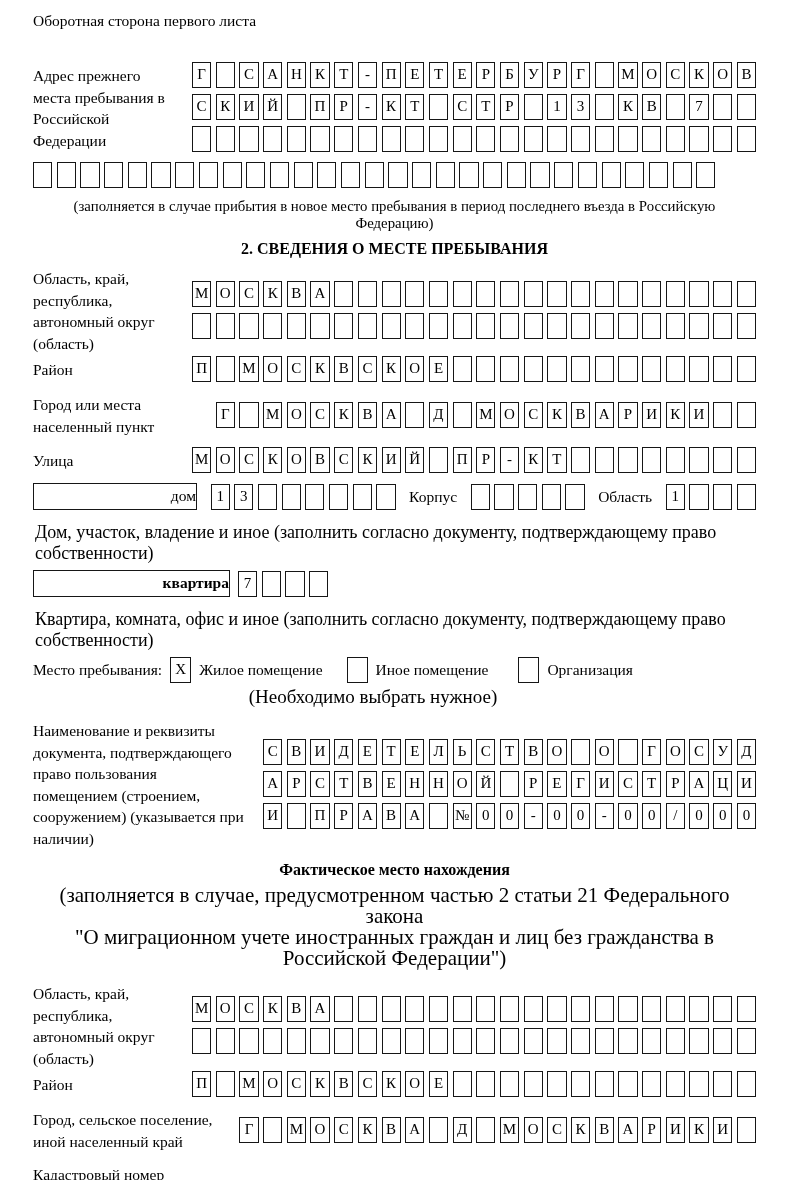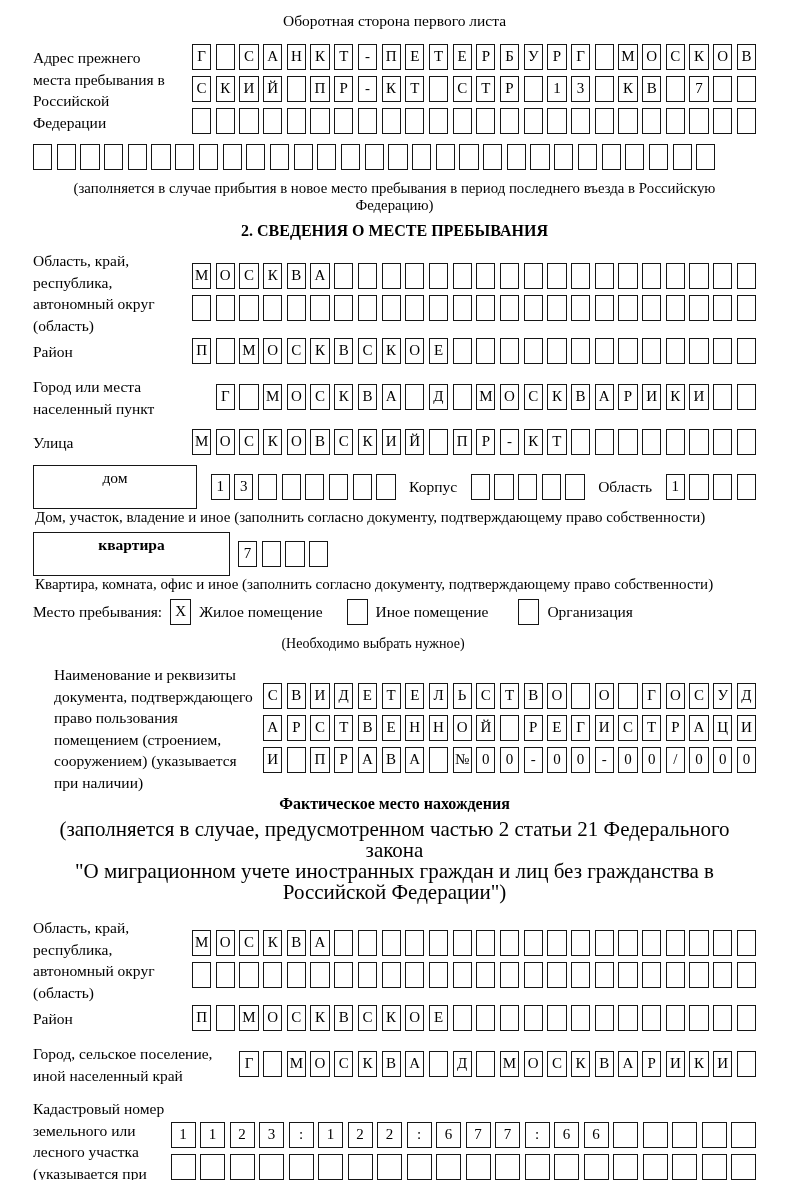--- a/index.html
+++ b/index.html
@@ -1,27 +1,27 @@
 <!DOCTYPE html>
 <html><head>
 <meta charset="utf-8">
 <style>
   html,body{margin:0;padding:0;background:#fff;}
   body{width:800px;height:1180px;color:#000;font-family:"Liberation Serif",serif;font-size:15.5px;overflow:hidden;}
   .page{padding:12px 44px 0 33px;width:723px;}
-  .corner-note{text-align:center;font-size:15.5px;margin-bottom:14px;}
+  .corner-note{text-align:left;font-size:15.5px;margin-bottom:32px;}
   .field{display:flex;align-items:center;}
   .field .flabel{line-height:21.5px;padding-top:2px;}
   .rows{display:flex;flex-direction:column;gap:6px;margin-left:auto;align-items:flex-end;}
   .boxrow{display:flex;gap:4.5px;justify-content:flex-end;}
   .cell{display:inline-block;box-sizing:border-box;width:19.2px;height:26px;border:1.7px solid #161616;
         text-align:center;font-size:15px;line-height:23px;background:#fff;}
   .cell.wide{width:25px;}
-  .widebox{box-sizing:border-box;border:1.7px solid #161616;height:44px;text-align:center;line-height:24px;font-size:15.5px;}
-  .caption{font-size:15px;margin:0 0 6px 2px;}
+  .widebox{box-sizing:border-box;border:1.7px solid #161616;height:27px;text-align:right;line-height:24px;font-size:15.5px;}
+  .caption{font-size:18px;margin:12px 0 6px 2px;}
   .note-center{text-align:center;font-size:14.8px;}
   .sec-title{text-align:center;font-weight:bold;font-size:16px;margin:8px 0 6px 0;}
   .mt6{margin-top:10px;} .mt10{margin-top:10px;}
   .inline-row{display:flex;align-items:center;gap:8px;}
   .checkbox{width:21px;height:26px;flex:0 0 auto;}
   .stamp-wrap{width:420px;margin-left:auto;margin-right:-20px;margin-top:26px;}
   .stamp-box{box-sizing:border-box;width:362px;height:176px;border:2px solid #161616;margin:0 auto 6px auto;background:#fff;}
   .fact-note{ text-align:center;font-size:21px;line-height:21px;}
 </style>
 </head>
@@ -345,23 +345,23 @@
 
   <div class="inline-row">
     <span>Место пребывания:</span>
     <span class="cell checkbox">X</span>
     <span>Жилое помещение</span>
     <span class="cell checkbox" style="margin-left:16px;"></span>
     <span>Иное помещение</span>
     <span class="cell checkbox" style="margin-left:22px;"></span>
     <span>Организация</span>
   </div>
-  <div style="width:320px;margin-left:180px;text-align:center;font-size:14px;margin-top:11px;">(Необходимо выбрать нужное)</div>
-
-  <div class="field mt10" style="min-height:128px;margin-left:21px;">
+  <div style="width:320px;margin-left:180px;text-align:center;font-size:19px;margin-top:3px;">(Необходимо выбрать нужное)</div>
+
+  <div class="field mt10" style="min-height:128px;">
     <div class="flabel" style="width:212px;">Наименование и реквизиты документа, подтверждающего право пользования помещением (строением, сооружением) (указывается при наличии)</div>
     <div class="rows">
       <div class="boxrow">
           <span class="cell">С</span>
           <span class="cell">В</span>
           <span class="cell">И</span>
           <span class="cell">Д</span>
           <span class="cell">Е</span>
           <span class="cell">Т</span>
           <span class="cell">Е</span>
@@ -422,21 +422,21 @@
           <span class="cell">0</span>
           <span class="cell">0</span>
           <span class="cell">/</span>
           <span class="cell">0</span>
           <span class="cell">0</span>
           <span class="cell">0</span>
         </div>
     </div>
   </div>
 
-  <div class="sec-title" style="margin-top:2px;">Фактическое место нахождения</div>
+  <div class="sec-title" style="margin-top:12px;">Фактическое место нахождения</div>
   <div class="fact-note">(заполняется в случае, предусмотренном частью 2 статьи 21 Федерального закона</div>
   <div class="fact-note">"О миграционном учете иностранных граждан и лиц без гражданства в Российской Федерации")</div>
 
   <div class="field mt6" style="min-height:92px;">
     <div class="flabel" style="width:140px;">Область, край, республика, автономный округ (область)</div>
     <div class="rows">
       <div class="boxrow">
           <span class="cell">М</span>
           <span class="cell">О</span>
           <span class="cell">С</span>

